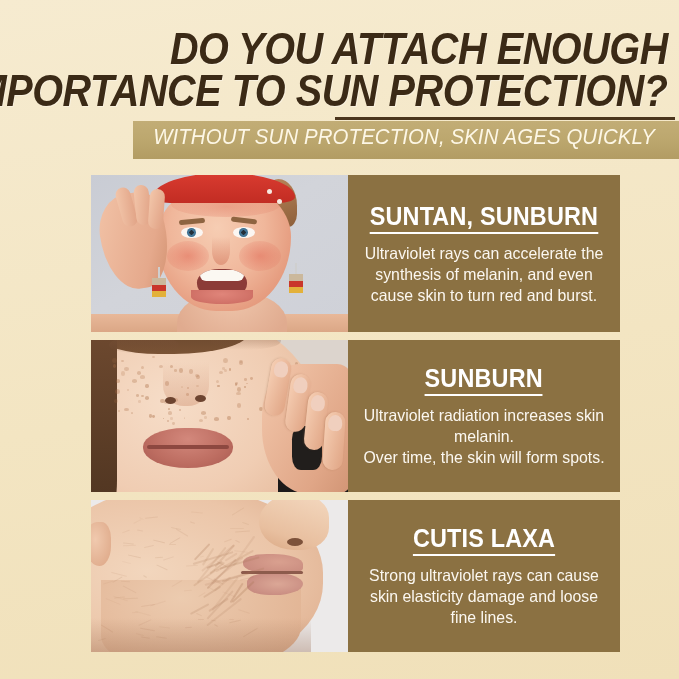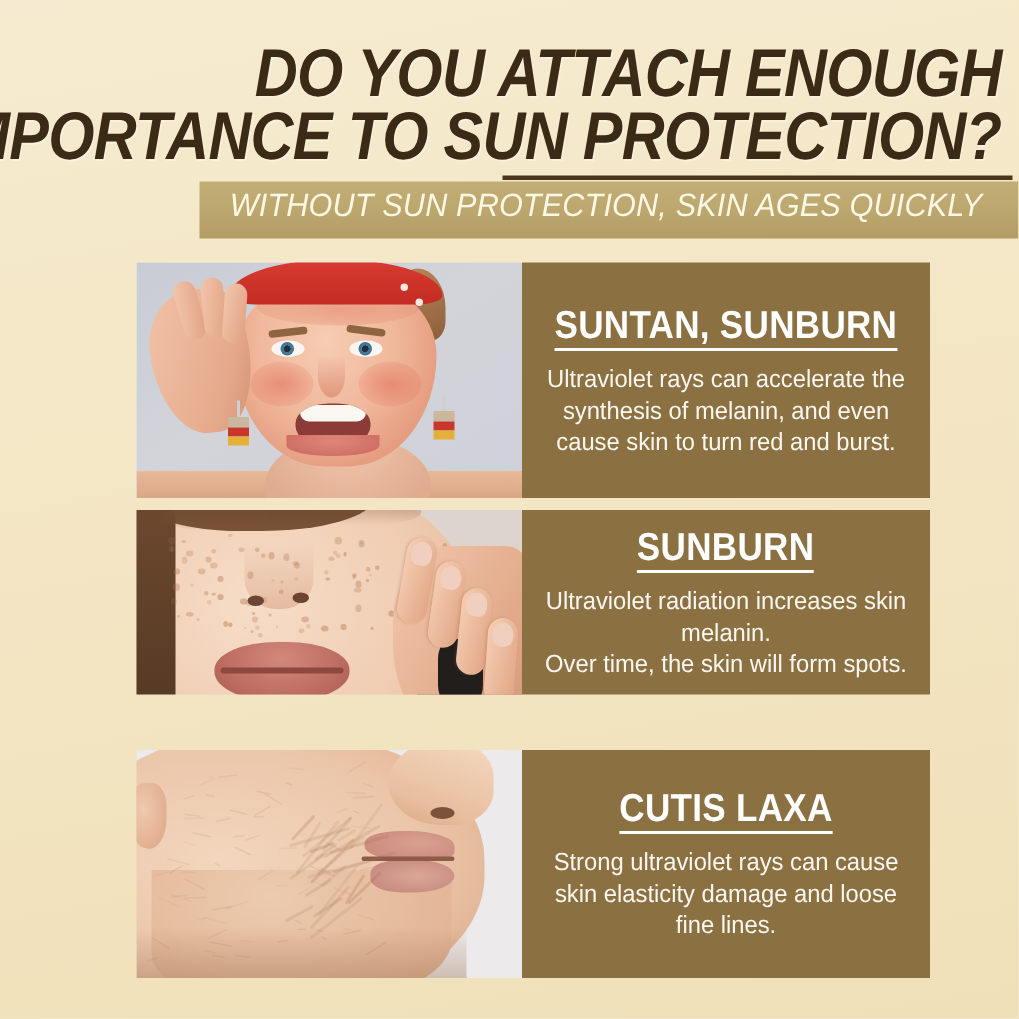--- a/index.html
+++ b/index.html
@@ -132,21 +132,21 @@
     font-size: 16.5px;
     line-height: 21px;
     text-align: center;
     padding: 0 10px;
     transform: scaleX(0.96);
   }
 
   .row1 { top: 175px; }
   .row1 .photo, .row1 .panel { height: 157px; }
   .row2 { top: 340px; }
-  .row2 .photo, .row2 .panel { height: 123px; }
+  .row2 .photo, .row2 .panel { height: 152px; }
   .row3 { top: 500px; }
   .row3 .photo, .row3 .panel { height: 152px; }
 
   
   .p1-bg {
     position: absolute; inset: 0;
     background: linear-gradient(150deg, #c9ccd4 0%, #d2d4da 45%, #cfd1d8 100%);
   }
   .p1-neck {
     position: absolute; left: 86px; top: 118px; width: 110px; height: 50px;

